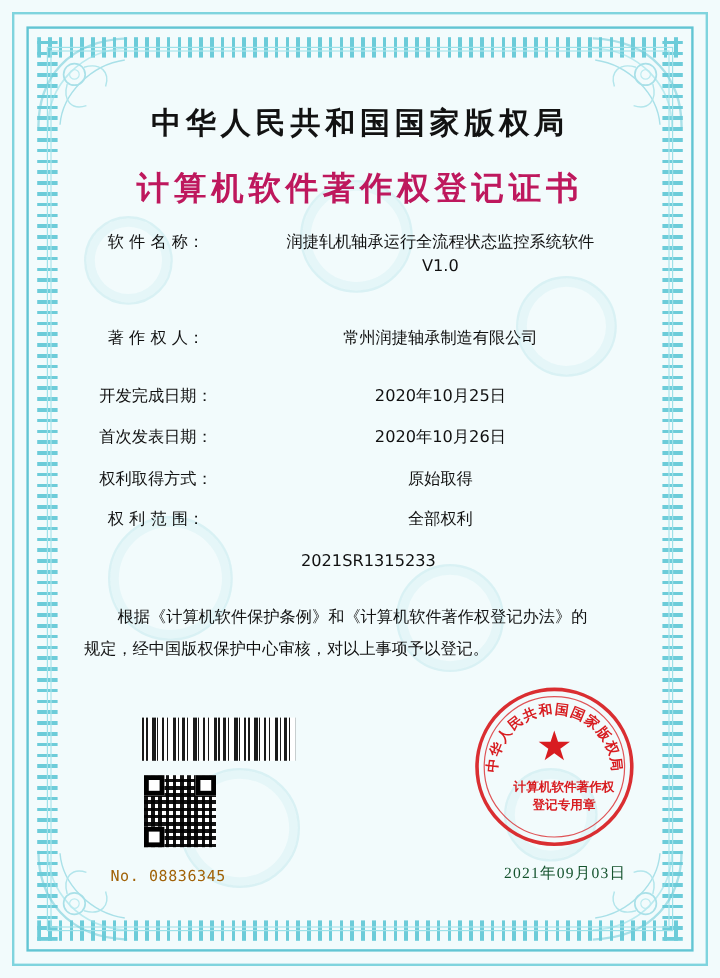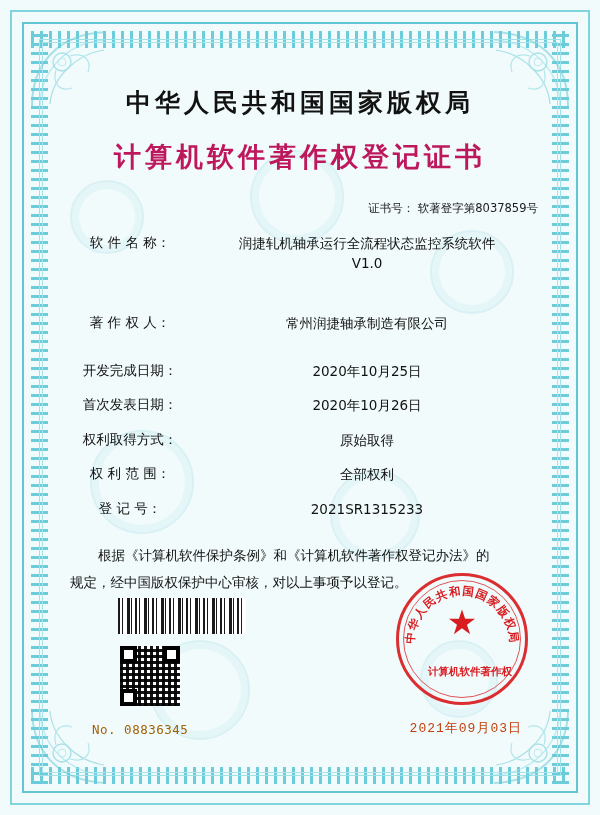--- a/index.html
+++ b/index.html
@@ -196,23 +196,23 @@
     font-size: 12.5px;
     color: #a16207;
     letter-spacing: .5px;
     font-family: "DejaVu Sans Mono", monospace;
   }
   .issue-date {
     position: absolute;
     right: 78px;
     bottom: 78px;
     font-size: 13px;
-    color: #c2410c;
+    color: #14532d;
     letter-spacing: 1px;
-    font-family: Liberation Mono, monospace;
+    font-family: Liberation Serif, serif;
   }
 
   
   .seal {
     position: absolute;
     right: 72px;
     bottom: 110px;
     width: 132px;
     height: 132px;
   }
@@ -322,21 +322,20 @@
   <div class="watermark" style="left:330px; top:470px; width:86px;  height:86px;"></div>
   <div class="watermark" style="left:150px; top:640px; width:96px;  height:96px;"></div>
   <div class="watermark" style="left:420px; top:640px; width:74px;  height:74px;"></div>
 
   <div class="content">
 
     <div class="title-main">中华人民共和国国家版权局</div>
 
     <div class="title-sub">计算机软件著作权登记证书</div>
 
-    <div class="cert-no">证书号： 软著登字第8037859号</div>
 
     <div class="fields">
       <div class="frow">
         <div class="flabel">软 件 名 称：</div>
         <div class="fvalue" style="white-space:pre-line;">润捷轧机轴承运行全流程状态监控系统软件
 V1.0</div>
       </div>
       <div class="gap-lg"></div>
       <div class="frow">
         <div class="flabel">著 作 权 人：</div>
@@ -355,21 +354,20 @@
       </div>
       <div class="frow">
         <div class="flabel">权利取得方式：</div>
         <div class="fvalue">原始取得</div>
       </div>
       <div class="frow">
         <div class="flabel">权 利 范 围：</div>
         <div class="fvalue">全部权利</div>
       </div>
       <div class="frow">
-        <div class="flabel">登 记 号：</div>
         <div class="fvalue">2021SR1315233</div>
       </div>
     </div>
 
     <div class="para">
       <div class="indent">根据《计算机软件保护条例》和《计算机软件著作权登记办法》的</div>
       <div>规定，经中国版权保护中心审核，对以上事项予以登记。</div>
     </div>
 
   </div>
@@ -393,16 +391,17 @@
       <defs>
         <path id="sealArc" d="M 18,70 A 48,48 0 0 1 114,70"></path>
       </defs>
       <text>
         <textPath href="#sealArc" startOffset="50%" text-anchor="middle">中华人民共和国国家版权局</textPath>
       </text>
     </svg>
     <div class="star">★</div>
     <div class="lines">
       <div>计算机软件著作权</div>
+      <div>登记专用章</div>
     </div>
   </div>
 
 </div>
 
 </body></html>

